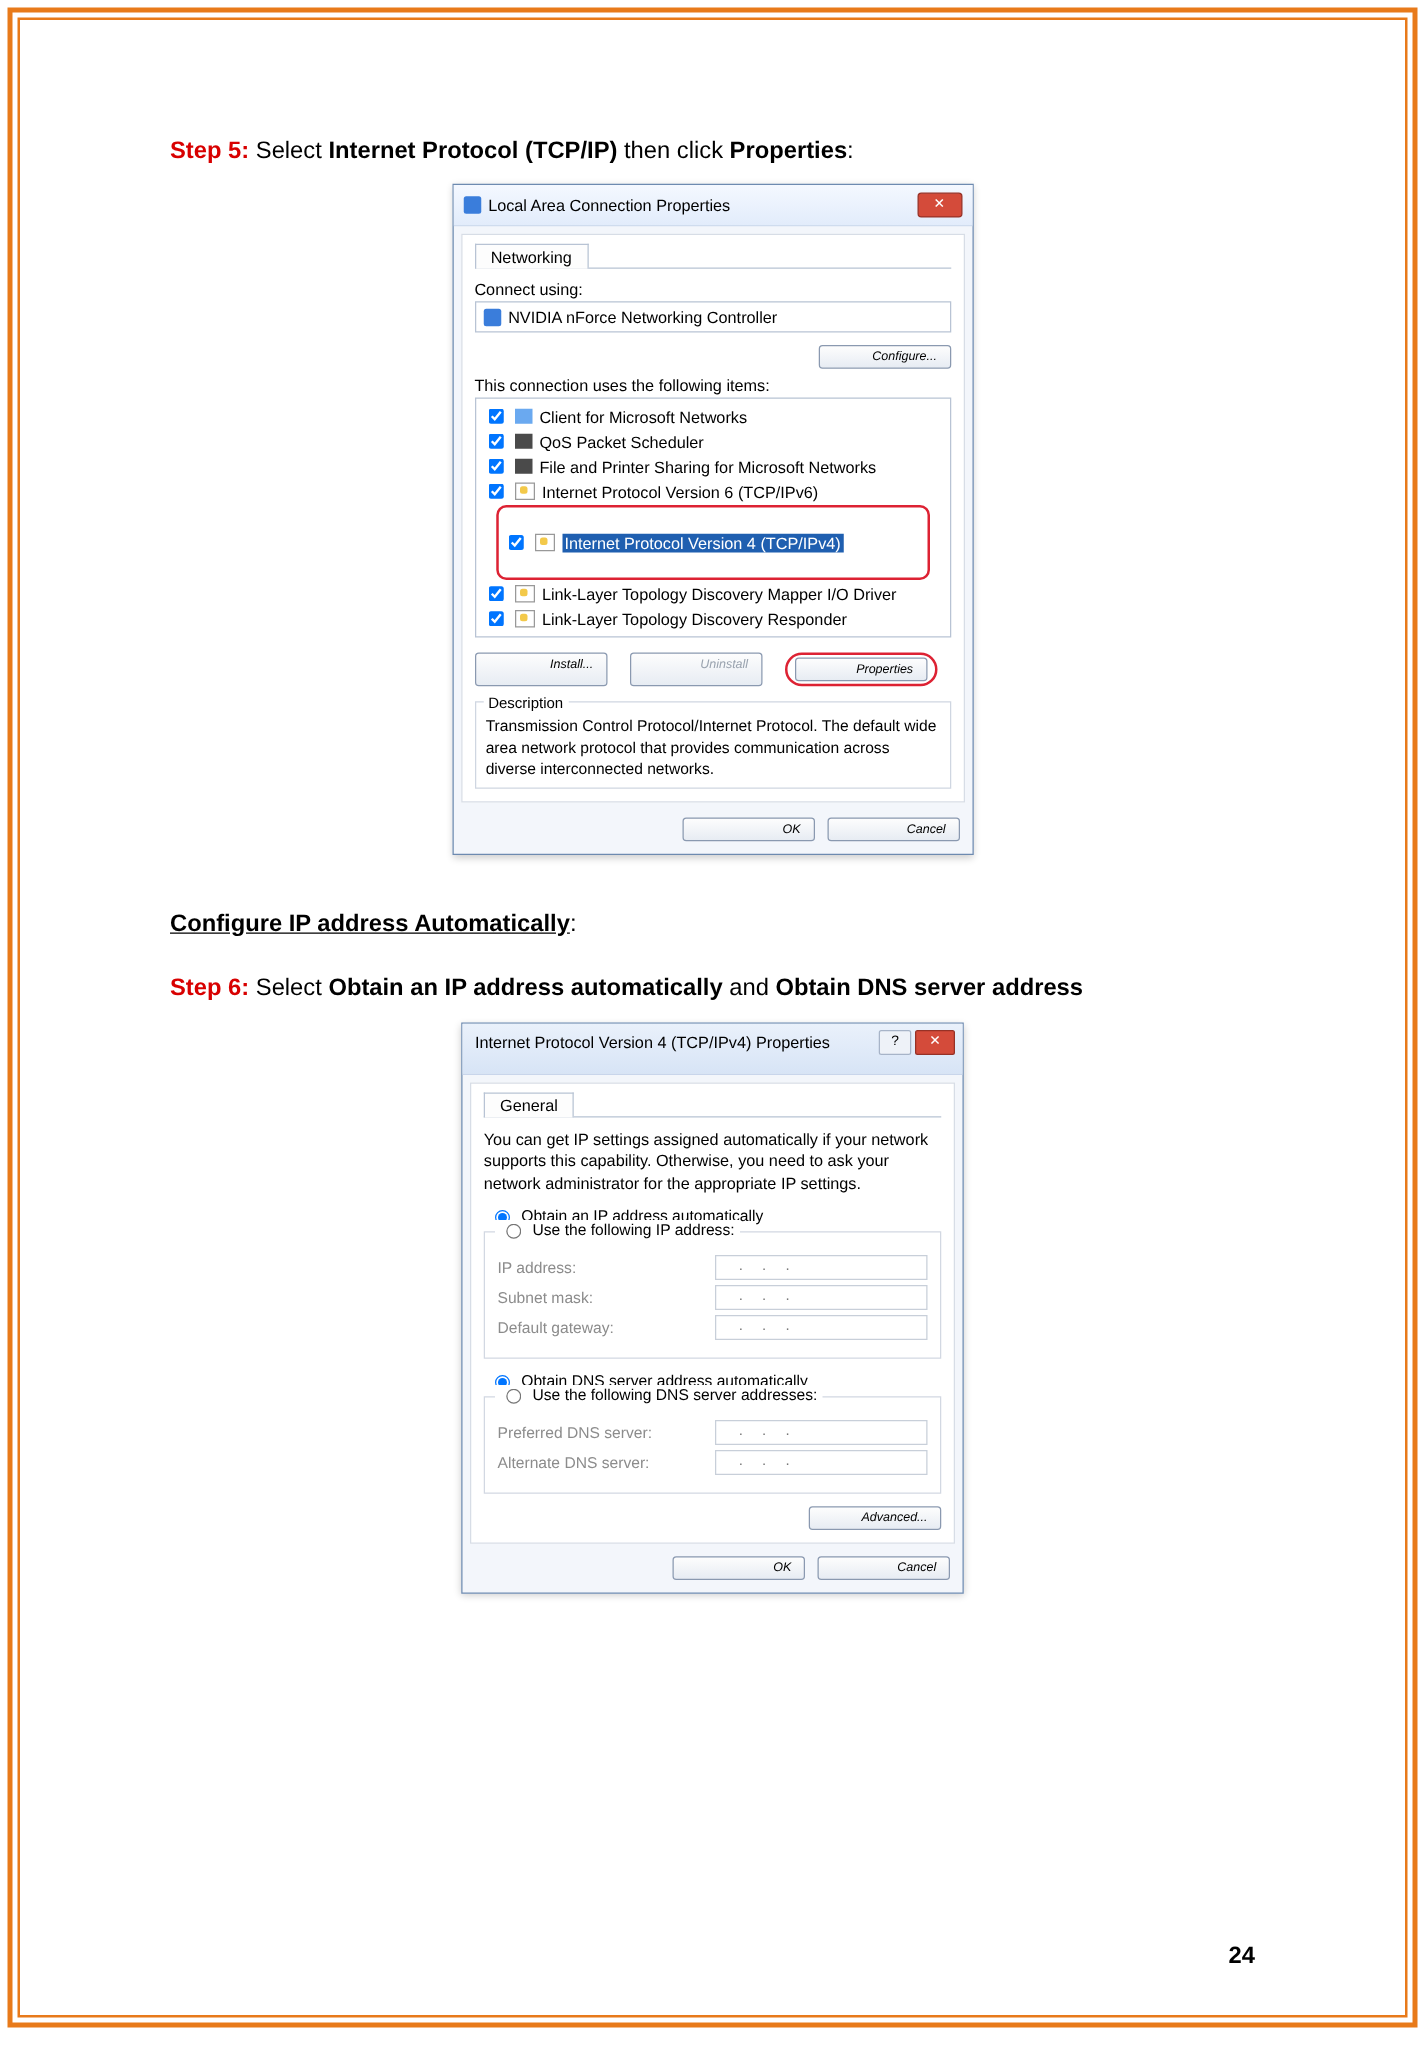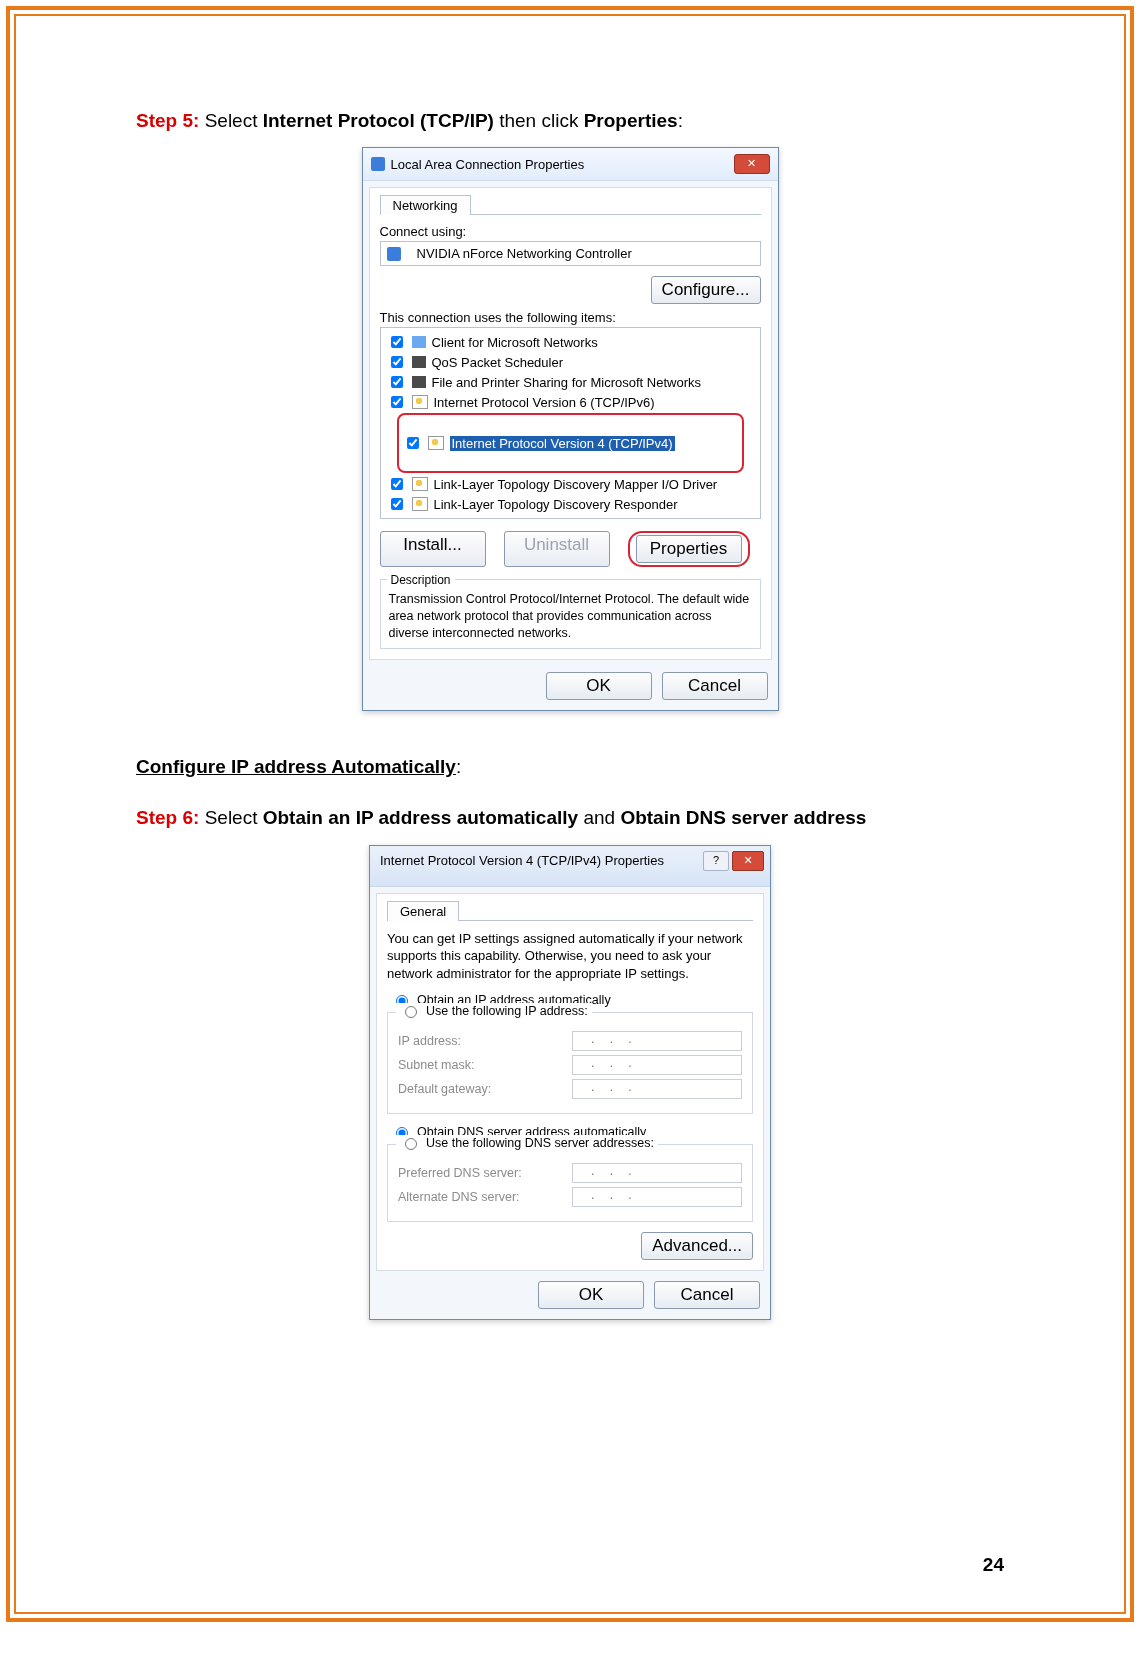--- a/index.html
+++ b/index.html
@@ -56,27 +56,28 @@
     border-radius:3px; color:#fff; font-size:11px; line-height:16px; text-align:center;
   }
   .dlg-body { background:#fff; margin:6px; padding:6px 10px 10px 10px; border:1px solid #d7dde6;}
   .tab {
     display:inline-block; padding:2px 12px; border:1px solid #b8c3d4; border-bottom:none;
     background:#fdfdfd; position:relative; top:1px; font-size:13px;
   }
   .tabunder { border-top:1px solid #b8c3d4; height:1px; margin-bottom:8px; }
   .lbl { margin:6px 0 2px 0; }
   .adapter-box {
-    border:1px solid #b8c3d4; padding:4px 6px; display:flex; align-items:center; gap:16px;
+    border:1px solid #b8c3d4; padding:4px 6px; display:flex; align-items:center; gap:6px;
     background:#fff;
   }
   .btn {
     display:inline-block; min-width:84px; padding:3px 10px; border:1px solid #8a99b0;
-    background:linear-gradient(#fdfdfd,#e7ecf3); border-radius:3px; text-align:center;
-    font-size:17px;
+    background:linear-gradient(#fdfdfd,#e7ecf3); border-radius:3px; text-align:right;
+    font-size:10px;
+    font-style:italic;
   }
   .btn[disabled] { color:#9aa3af; }
   .cfg-row { text-align:right; margin:10px 0 6px 0;}
   .list {
     border:1px solid #b8c3d4; background:#fff; padding:4px 4px;
   }
   .li-row { display:flex; align-items:center; gap:6px; padding:1px 2px; font-size:13px; }
   .cb { width:12px; height:12px; }
   .mini { width:14px; height:12px; display:inline-block; }
   .mini.svc  { background:#6aa9f0; }

